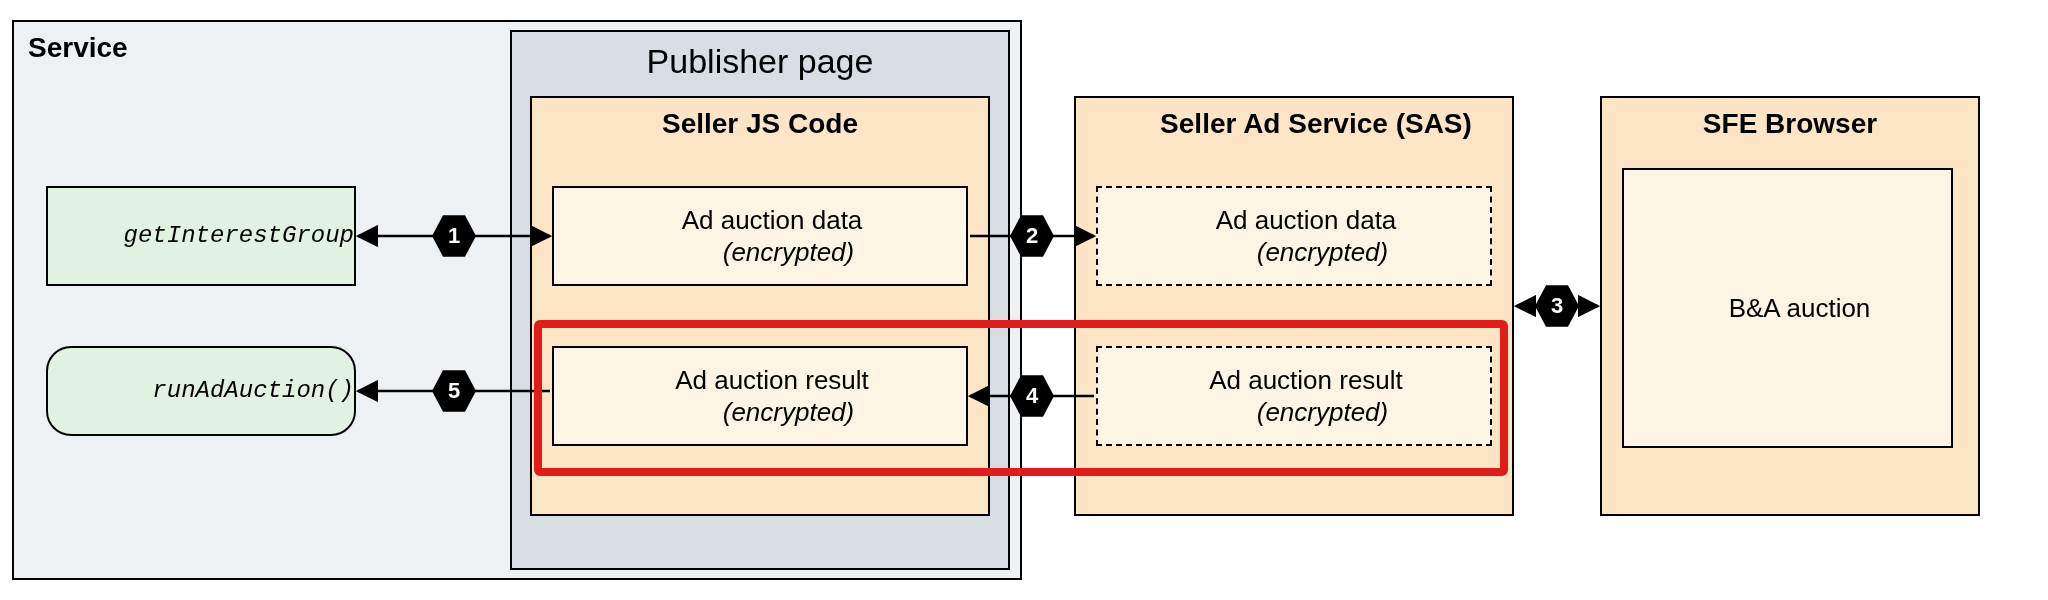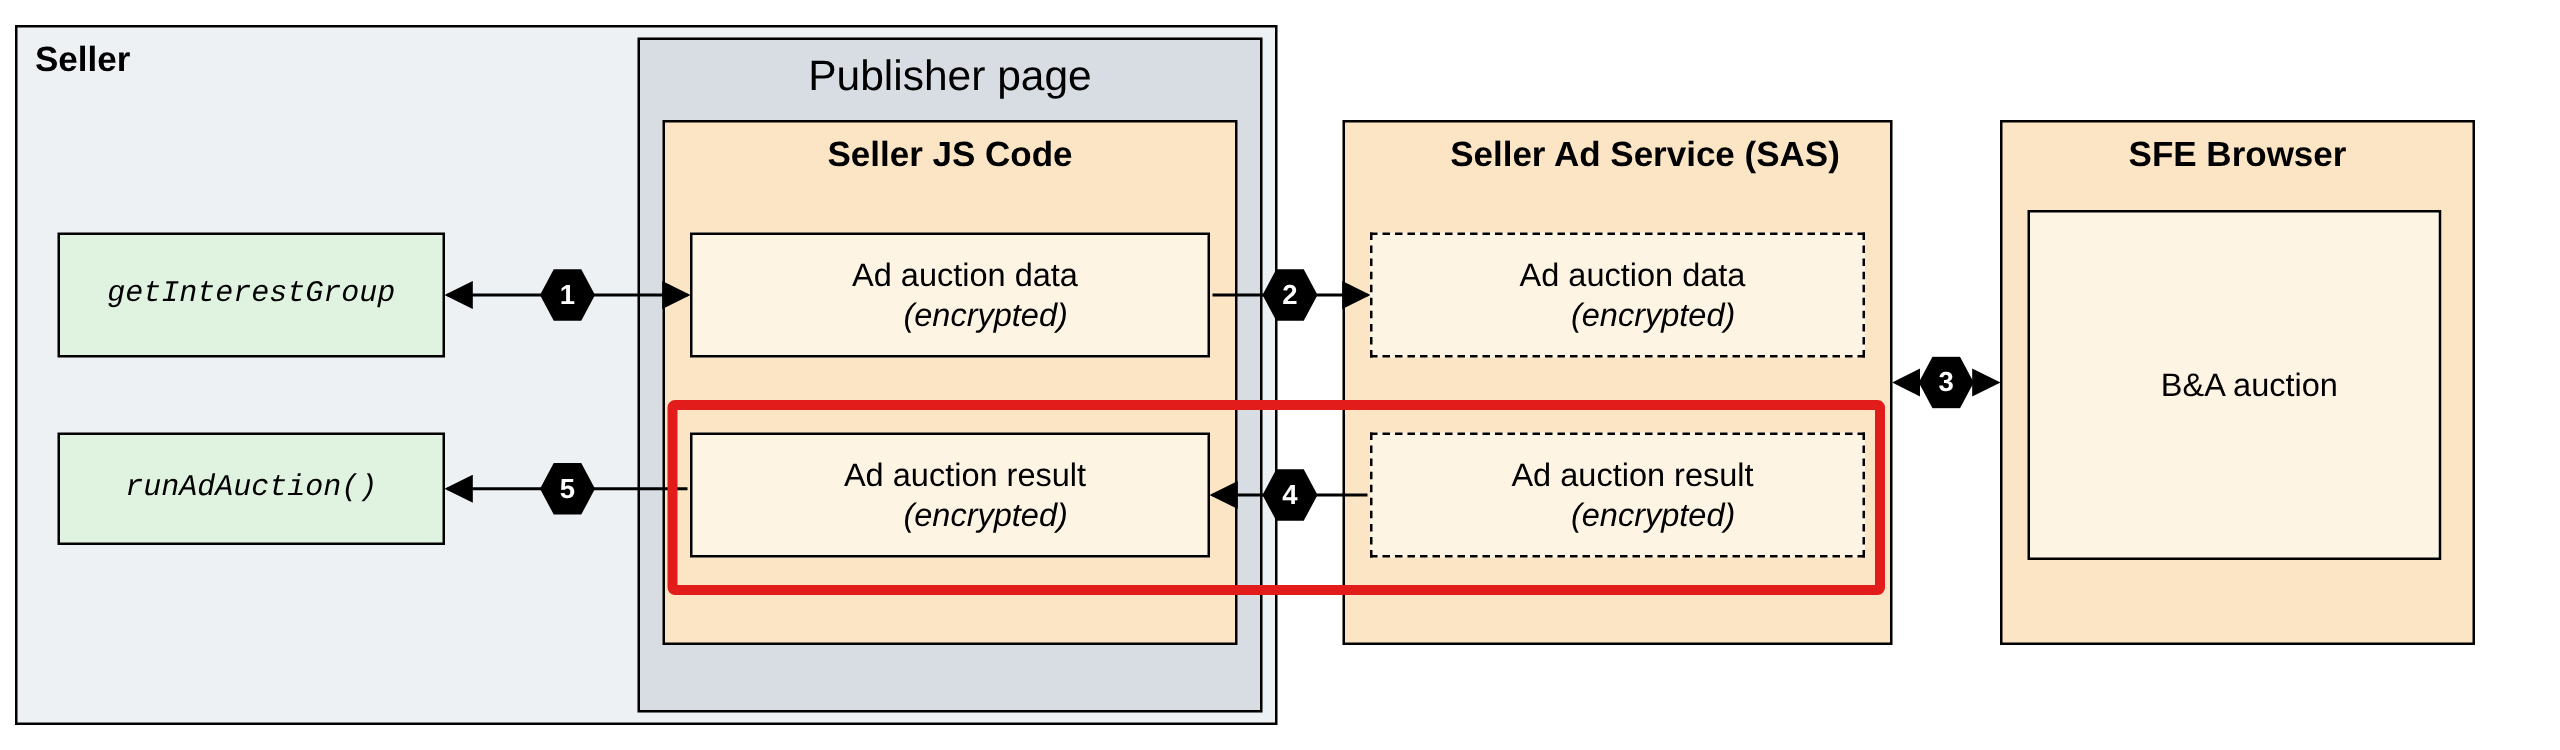--- a/index.html
+++ b/index.html
@@ -30,21 +30,21 @@
   .title-tc {
     position: absolute;
     top: 10px;
     left: 0;
     right: 0;
     text-align: center;
     font-size: 34px;
   }
   .orange { background: #fce5c5; }
   .cream  { background: #fdf4e3; padding-left: 24px; }
-  .green  { background: #e0f3e1; }
+  .green  { background: #e0f3e1; justify-content: flex-end; }
   .grey   { background: #eef1f3; }
   .dashed { border-style: dashed; }
   .mono-ital { font-family: "Courier New", monospace; font-style: italic; font-size: 24px; line-height: 1.3; }
   .lbl { font-size: 26px; line-height: 1.25; }
   .ital { font-style: italic; margin-left: 33px; }
   .bold { font-weight: bold; }
   .hex {
     position: absolute;
     width: 44px; height: 44px;
     background: #000;
@@ -60,21 +60,21 @@
     border: 8px solid #e21b1b;
     border-radius: 6px;
     z-index: 40;
     pointer-events: none;
   }
 </style>
 </head>
 <body>
 
 <div class="box grey" style="left:12px; top:20px; width:1010px; height:560px;">
-  <span class="title-tl">Seller</span>
+  <span class="title-tl">Service</span>
 </div>
 
 <div class="box" style="left:510px; top:30px; width:500px; height:540px; background:#d7dde2;">
   <span class="title-tc">Publisher page</span>
 </div>
 
 <div class="box orange" style="left:530px; top:96px; width:460px; height:420px;">
   <span class="title-tc bold" style="font-size:28px;">Seller JS Code</span>
 </div>
 
@@ -84,21 +84,21 @@
 
 <div class="box orange" style="left:1600px; top:96px; width:380px; height:420px;">
   <span class="title-tc bold" style="font-size:28px;">SFE Browser</span>
 </div>
 
 <div class="box green" style="left:46px; top:186px; width:310px; height:100px;">
   <div class="mono-ital">
     <span>getInterestGroup</span><br>
   </div>
 </div>
-<div class="box green" style="left:46px; top:346px; width:310px; height:90px;">
+<div class="box green" style="left:46px; top:346px; width:310px; height:90px;border-radius:25px;">
   <div class="mono-ital">runAdAuction()</div>
 </div>
 
 <div class="box cream" style="left:552px; top:186px; width:416px; height:100px;">
   <div class="lbl">
     <span>Ad auction data</span><br>
     <span class="ital">(encrypted)</span>
   </div>
 </div>
 <div class="box cream" style="left:552px; top:346px; width:416px; height:100px;">

